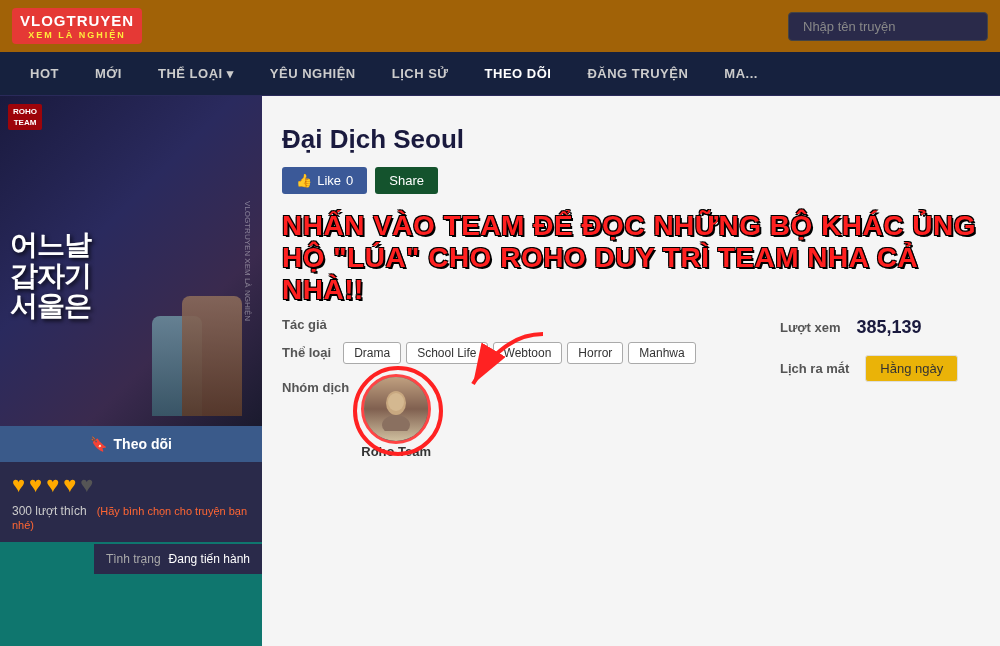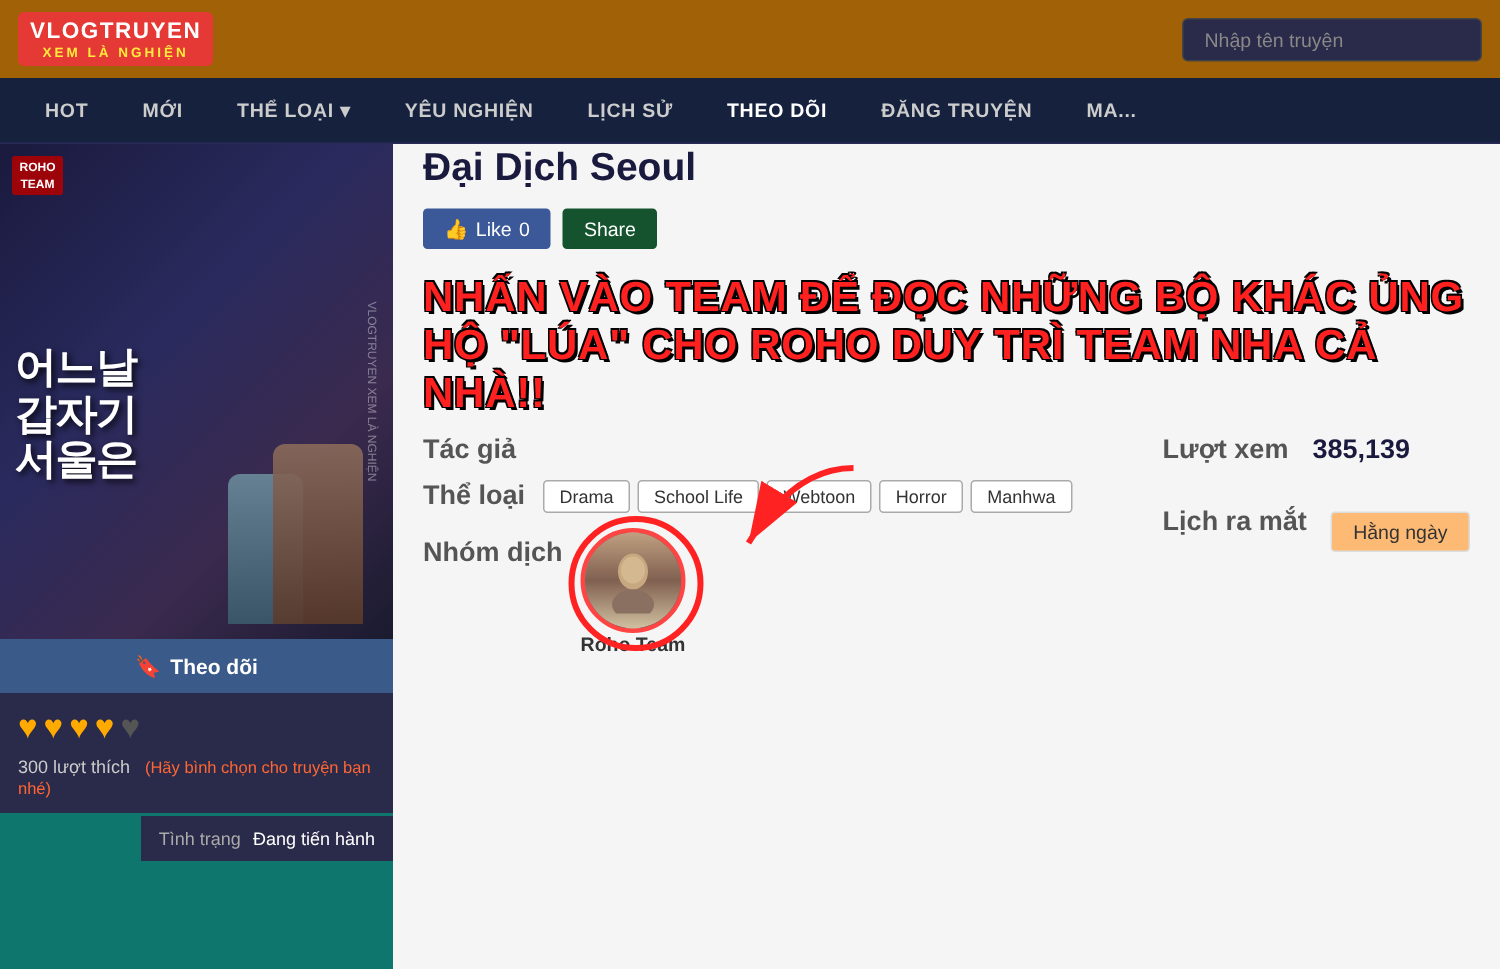--- a/index.html
+++ b/index.html
@@ -228,21 +228,21 @@
       font-size: 12px;
       color: #ccc;
     }
     .status-label { color: #aaa; }
     .status-value { color: #fff; }
 
     
     .right-panel {
       flex: 1;
       background: #f5f5f5;
-      padding: 0 20px;
+      padding: 28px 20px;
       color: #222;
       overflow: hidden;
     }
     .manga-title {
       font-size: 26px;
       font-weight: bold;
       color: #1a1a3e;
       margin-bottom: 12px;
     }
 
@@ -282,21 +282,21 @@
       font-size: 28px;
       font-weight: 900;
       color: #ff2020;
       text-shadow: 2px 2px 0 #000, -1px -1px 0 #000, 1px -1px 0 #000, -1px 1px 0 #000;
       line-height: 1.15;
       letter-spacing: 0.5px;
       text-transform: uppercase;
     }
     .info-label {
       color: #555;
-      font-size: 18px;
+      font-size: 13px;
       font-weight: bold;
     }
     .info-value {
       color: #222;
       font-size: 13px;
     }
     .genre-tags {
       display: flex;
       flex-wrap: wrap;
       gap: 5px;
@@ -333,29 +333,28 @@
       font-size: 28px;
       color: #444;
     }
     .translator-name {
       font-size: 13px;
       color: #333;
       font-weight: bold;
     }
 
     .release-schedule {
-      background: #fdba74;
+      background: #eab308;
       border: 1px solid #ddd;
       padding: 5px 14px;
       border-radius: 3px;
       font-size: 13px;
       color: #333;
       cursor: pointer;
       display: inline-block;
-      margin-top: 14px;
     }
 
     .views-count {
       font-size: 18px;
       font-weight: bold;
       color: #1a1a3e;
     }
 
     
     .circle-highlight {

